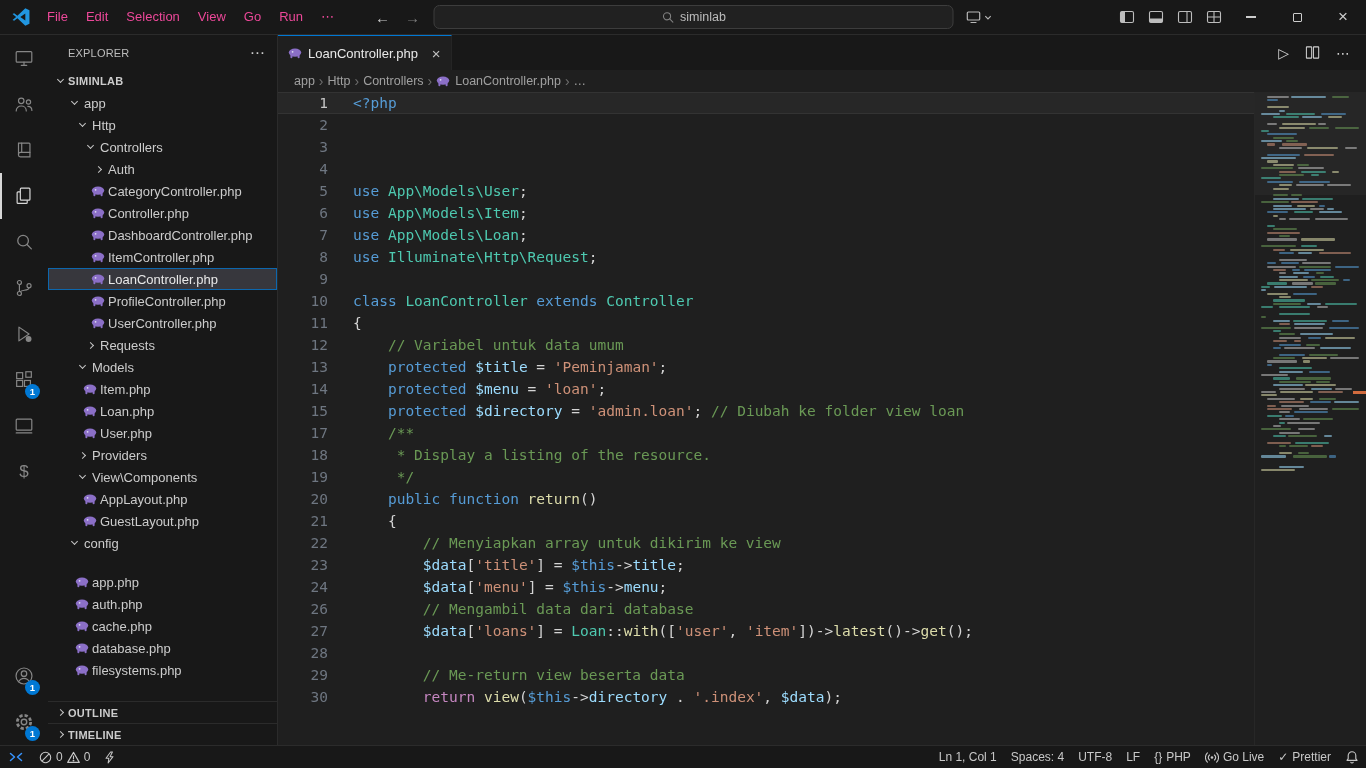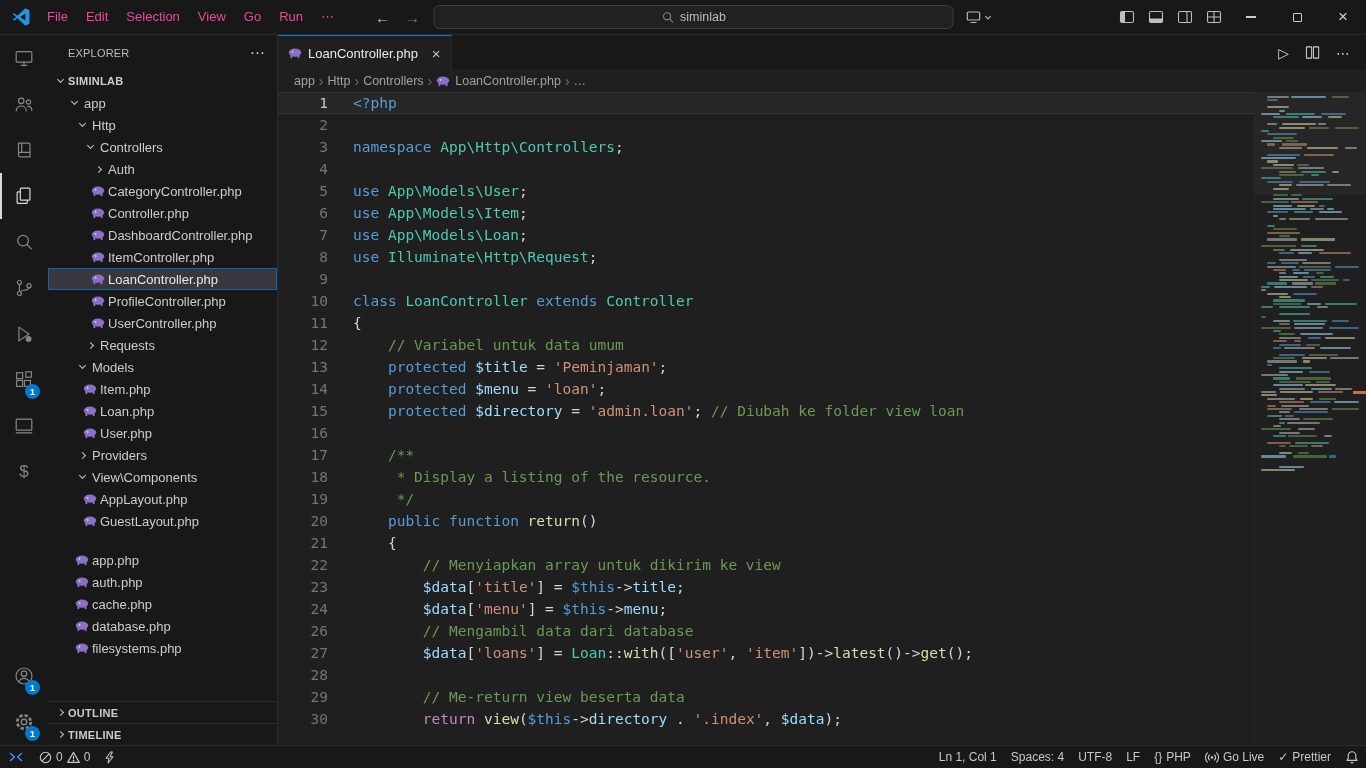--- a/index.html
+++ b/index.html
@@ -442,20 +442,26 @@
             <span class="chev-box">
               <svg width="14" height="11" viewBox="0 0 14 11">
                 <ellipse cx="7" cy="4.6" rx="6.2" ry="4.1" fill="var(--php-icon)"></ellipse>
                 <rect x="2.4" y="6.8" width="2" height="3.4" rx="1" fill="var(--php-icon)"></rect>
                 <rect x="9.6" y="6.8" width="2" height="3.4" rx="1" fill="var(--php-icon)"></rect>
                 <circle cx="4.6" cy="3.8" r="0.9" fill="#dcdcf2"></circle>
               </svg>
             </span>
             <span class="tree-label">GuestLayout.php</span>
           </div>
+          <div class="tree-row" style="padding-left: 18px;">
+            <span class="chev-box">
+              <span class="chev open"></span>
+            </span>
+            <span class="tree-label">config</span>
+          </div>
           <div class="tree-row" style="padding-left: 26px; margin-top: 17px;">
             <span class="chev-box">
               <svg width="14" height="11" viewBox="0 0 14 11">
                 <ellipse cx="7" cy="4.6" rx="6.2" ry="4.1" fill="var(--php-icon)"></ellipse>
                 <rect x="2.4" y="6.8" width="2" height="3.4" rx="1" fill="var(--php-icon)"></rect>
                 <rect x="9.6" y="6.8" width="2" height="3.4" rx="1" fill="var(--php-icon)"></rect>
                 <circle cx="4.6" cy="3.8" r="0.9" fill="#dcdcf2"></circle>
               </svg>
             </span>
             <span class="tree-label">app.php</span>
@@ -570,34 +576,33 @@
           </span>
           <span class="bc-sep">›</span>
           <span class="bc-item">
             <span>…</span>
           </span>
         </div>
       <div class="editor-body">
         <div class="code">
             <div class="code-line active"><span class="line-num">1</span><span class="line-text"><span class="tok-kw">&lt;?php</span></span></div>
             <div class="code-line"><span class="line-num">2</span><span class="line-text"></span></div>
-            <div class="code-line"><span class="line-num">3</span><span class="line-text"><span class="tok-kw">namespace </span><span class="tok-cls">App\Http\Controllers</span><span class="tok-plain">;</span></span></div>
+            <div class="code-line"><span class="line-num">3</span></div>
             <div class="code-line"><span class="line-num">4</span><span class="line-text"></span></div>
             <div class="code-line"><span class="line-num">5</span><span class="line-text"><span class="tok-kw">use </span><span class="tok-cls">App\Models\User</span><span class="tok-plain">;</span></span></div>
             <div class="code-line"><span class="line-num">6</span><span class="line-text"><span class="tok-kw">use </span><span class="tok-cls">App\Models\Item</span><span class="tok-plain">;</span></span></div>
             <div class="code-line"><span class="line-num">7</span><span class="line-text"><span class="tok-kw">use </span><span class="tok-cls">App\Models\Loan</span><span class="tok-plain">;</span></span></div>
             <div class="code-line"><span class="line-num">8</span><span class="line-text"><span class="tok-kw">use </span><span class="tok-cls">Illuminate\Http\Request</span><span class="tok-plain">;</span></span></div>
             <div class="code-line"><span class="line-num">9</span><span class="line-text"></span></div>
             <div class="code-line"><span class="line-num">10</span><span class="line-text"><span class="tok-kw">class </span><span class="tok-cls">LoanController</span><span class="tok-plain"> </span><span class="tok-kw">extends</span><span class="tok-plain"> </span><span class="tok-cls">Controller</span></span></div>
             <div class="code-line"><span class="line-num">11</span><span class="line-text"><span class="tok-plain">{</span></span></div>
             <div class="code-line"><span class="line-num">12</span><span class="line-text"><span class="tok-plain">    </span><span class="tok-com">// Variabel untuk data umum</span></span></div>
             <div class="code-line"><span class="line-num">13</span><span class="line-text"><span class="tok-plain">    </span><span class="tok-kw">protected </span><span class="tok-var">$title</span><span class="tok-plain"> = </span><span class="tok-str">'Peminjaman'</span><span class="tok-plain">;</span></span></div>
             <div class="code-line"><span class="line-num">14</span><span class="line-text"><span class="tok-plain">    </span><span class="tok-kw">protected </span><span class="tok-var">$menu</span><span class="tok-plain"> = </span><span class="tok-str">'loan'</span><span class="tok-plain">;</span></span></div>
             <div class="code-line"><span class="line-num">15</span><span class="line-text"><span class="tok-plain">    </span><span class="tok-kw">protected </span><span class="tok-var">$directory</span><span class="tok-plain"> = </span><span class="tok-str">'admin.loan'</span><span class="tok-plain">; </span><span class="tok-com">// Diubah ke folder view loan</span></span></div>
-            <div class="code-line"><span class="line-num">16</span><span class="line-text"></span></div>
             <div class="code-line"><span class="line-num">17</span><span class="line-text"><span class="tok-plain">    </span><span class="tok-com">/**</span></span></div>
             <div class="code-line"><span class="line-num">18</span><span class="line-text"><span class="tok-com">     * Display a listing of the resource.</span></span></div>
             <div class="code-line"><span class="line-num">19</span><span class="line-text"><span class="tok-com">     */</span></span></div>
             <div class="code-line"><span class="line-num">20</span><span class="line-text"><span class="tok-plain">    </span><span class="tok-kw">public </span><span class="tok-kw">function </span><span class="tok-fn">return</span><span class="tok-plain">()</span></span></div>
             <div class="code-line"><span class="line-num">21</span><span class="line-text"><span class="tok-plain">    {</span></span></div>
             <div class="code-line"><span class="line-num">22</span><span class="line-text"><span class="tok-plain">        </span><span class="tok-com">// Menyiapkan array untuk dikirim ke view</span></span></div>
             <div class="code-line"><span class="line-num">23</span><span class="line-text"><span class="tok-plain">        </span><span class="tok-var">$data</span><span class="tok-plain">[</span><span class="tok-str">'title'</span><span class="tok-plain">] = </span><span class="tok-kw">$this</span><span class="tok-plain">-&gt;</span><span class="tok-var">title</span><span class="tok-plain">;</span></span></div>
             <div class="code-line"><span class="line-num">24</span><span class="line-text"><span class="tok-plain">        </span><span class="tok-var">$data</span><span class="tok-plain">[</span><span class="tok-str">'menu'</span><span class="tok-plain">] = </span><span class="tok-kw">$this</span><span class="tok-plain">-&gt;</span><span class="tok-var">menu</span><span class="tok-plain">;</span></span></div>
             <div class="code-line"><span class="line-num">26</span><span class="line-text"><span class="tok-plain">        </span><span class="tok-com">// Mengambil data dari database</span></span></div>
             <div class="code-line"><span class="line-num">27</span><span class="line-text"><span class="tok-plain">        </span><span class="tok-var">$data</span><span class="tok-plain">[</span><span class="tok-str">'loans'</span><span class="tok-plain">] = </span><span class="tok-cls">Loan</span><span class="tok-plain">::</span><span class="tok-fn">with</span><span class="tok-plain">([</span><span class="tok-str">'user'</span><span class="tok-plain">, </span><span class="tok-str">'item'</span><span class="tok-plain">])-&gt;</span><span class="tok-fn">latest</span><span class="tok-plain">()-&gt;</span><span class="tok-fn">get</span><span class="tok-plain">();</span></span></div>

